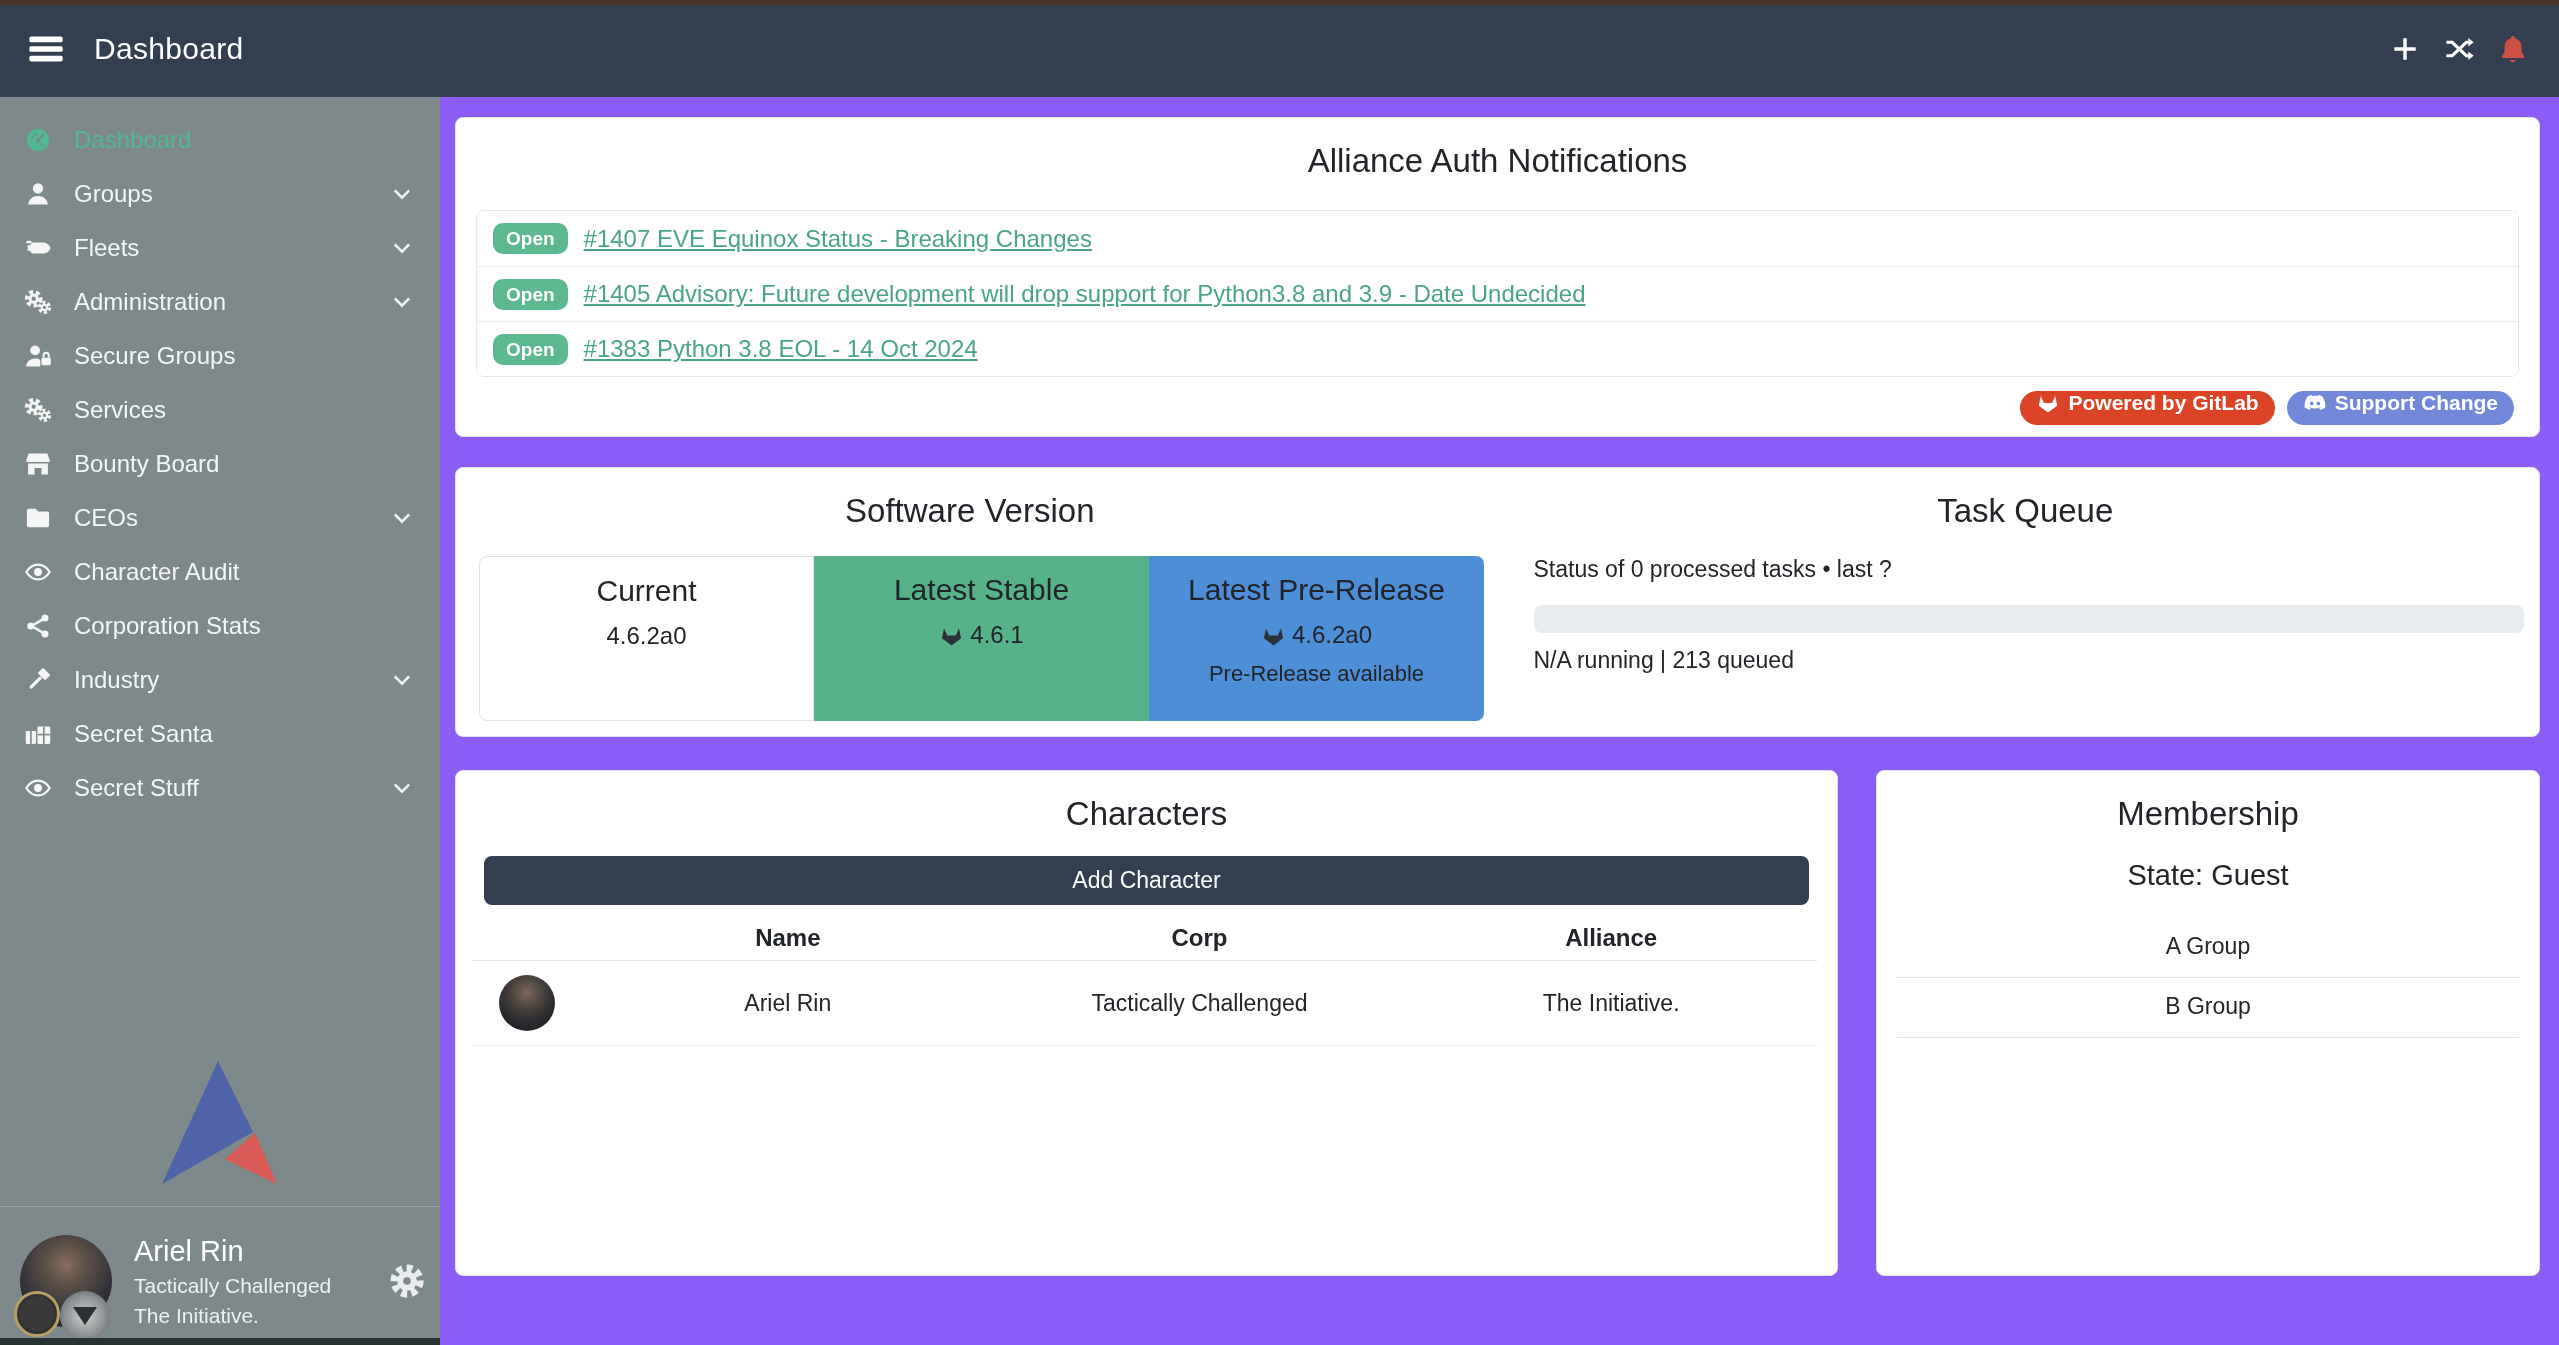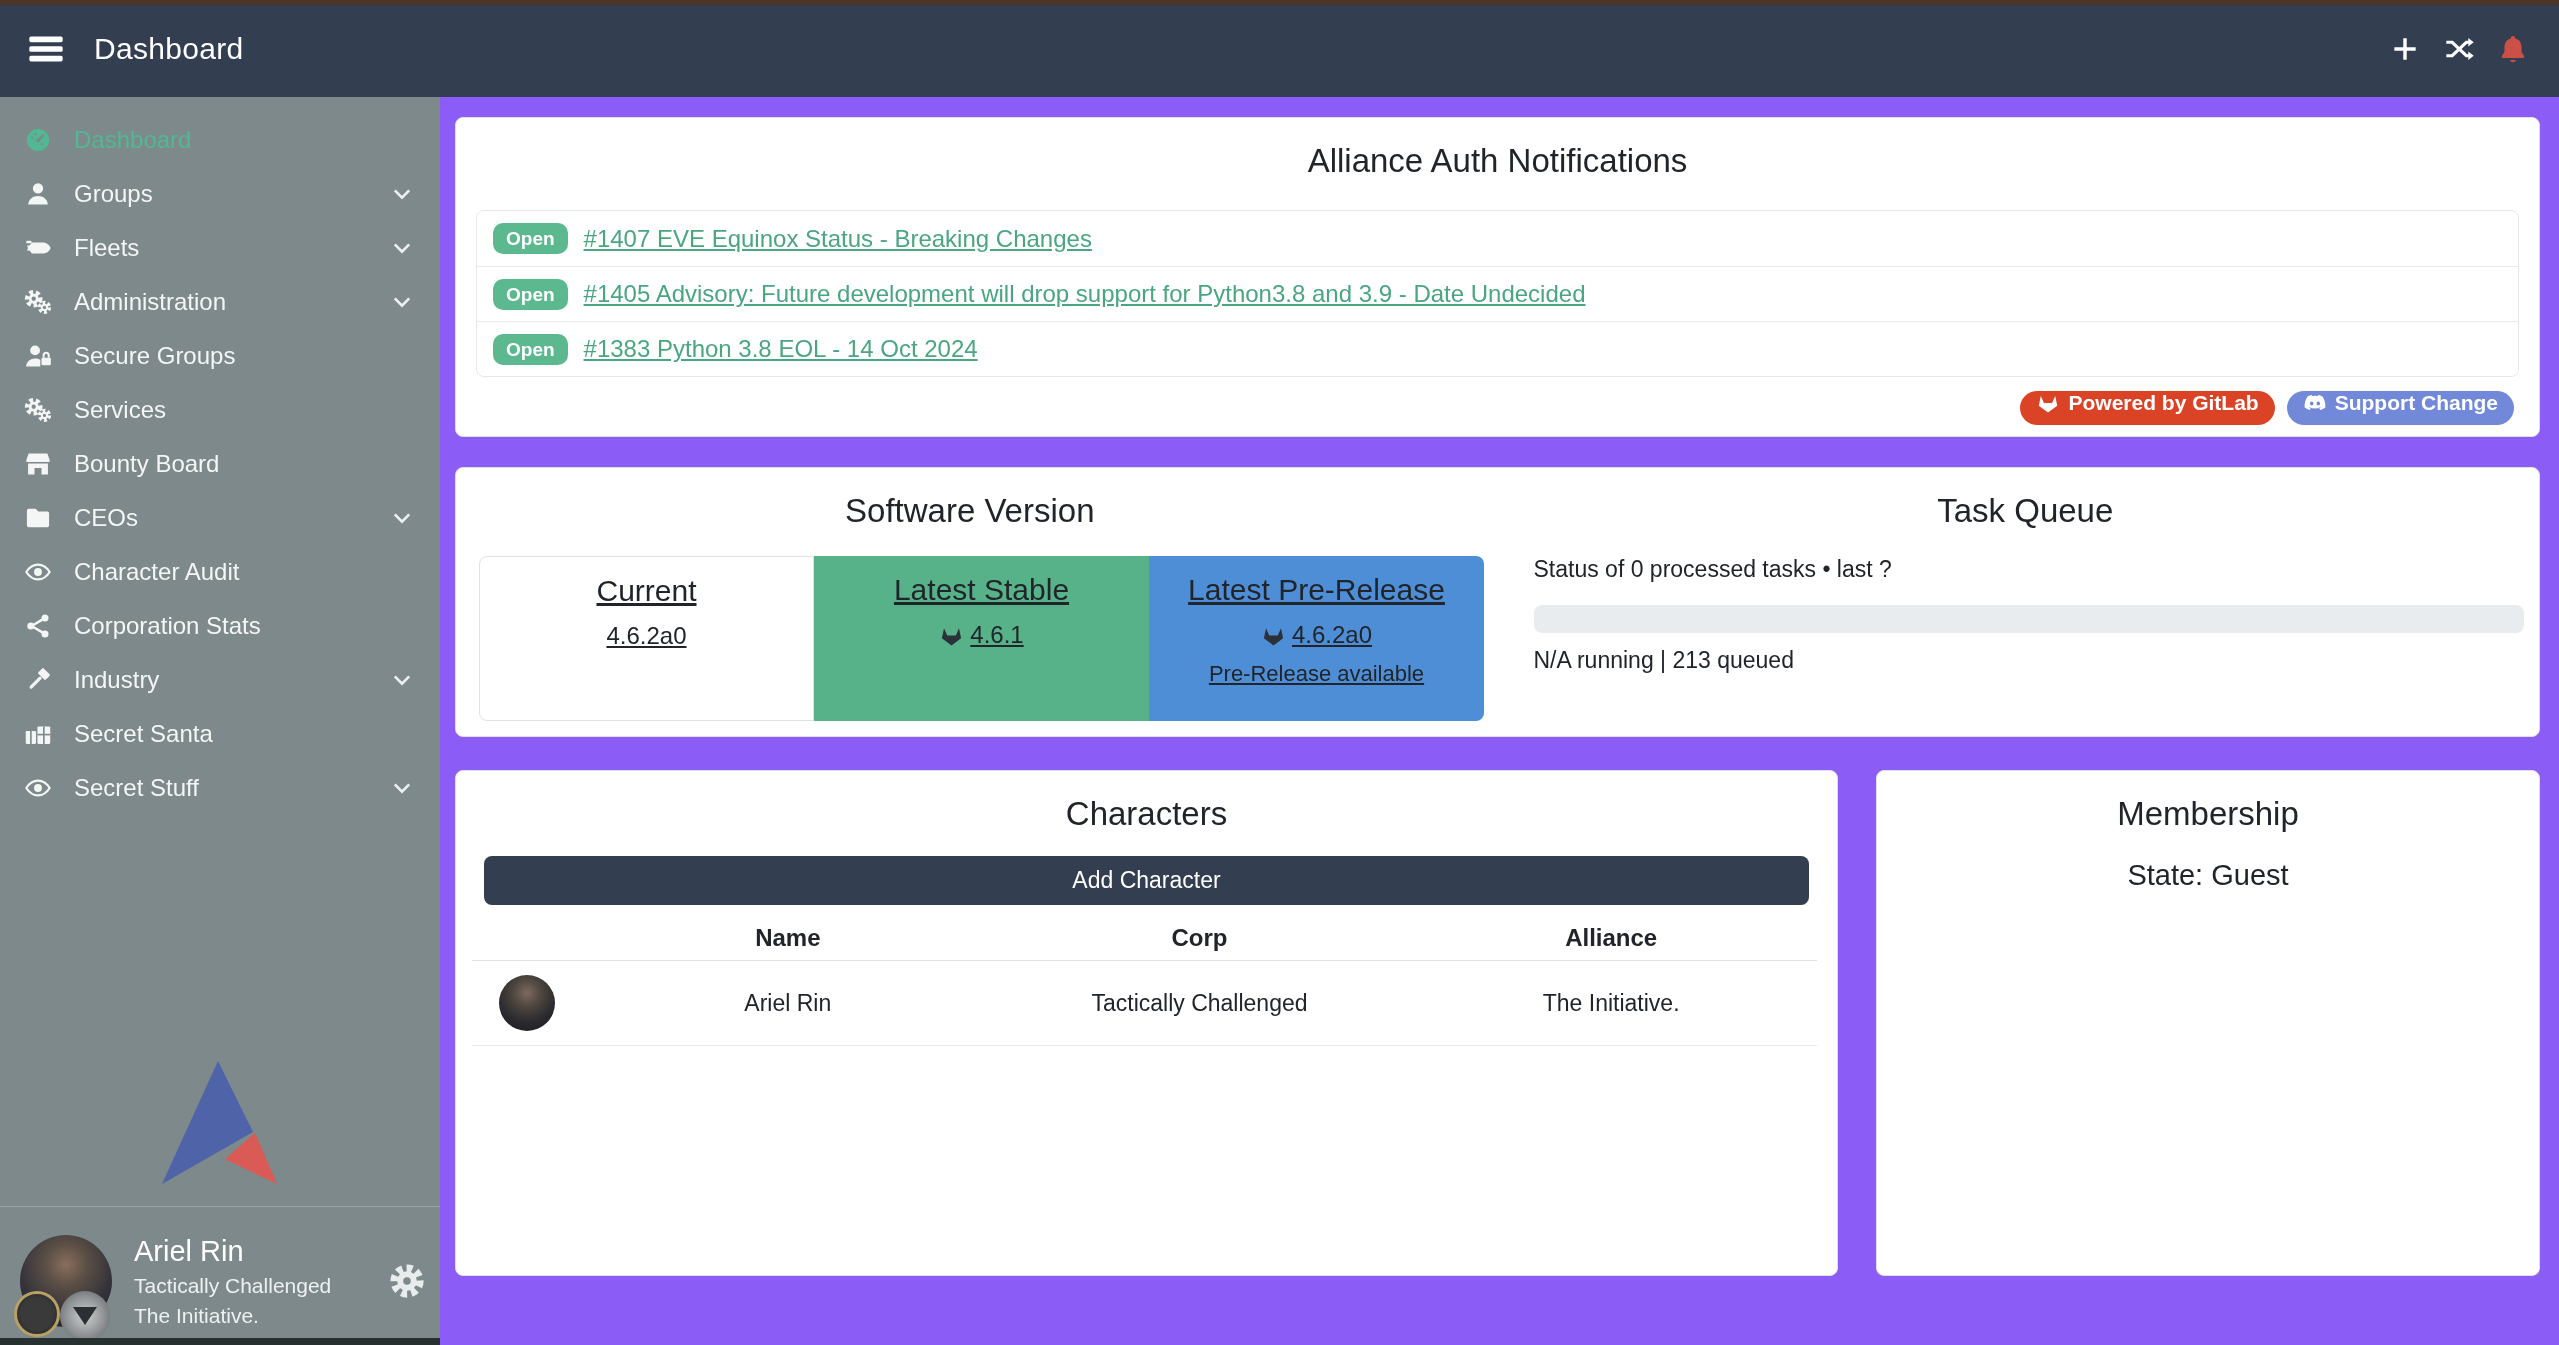--- a/index.html
+++ b/index.html
@@ -57,21 +57,21 @@
   .open-badge{background:var(--badge-green);color:#fff;font-size:19px;font-weight:bold;padding:6px 13px;border-radius:10px;line-height:1;}
   .notif-link{margin-left:16px;font-size:24px;color:var(--link);text-decoration:underline;cursor:pointer;}
   .notif-badges{position:absolute;right:25px;top:273px;display:flex;gap:12px;}
   .ext-badge{display:flex;align-items:flex-start;gap:8px;height:34px;padding:0 16px;border-radius:17px;color:#fff;font-size:21px;font-weight:bold;cursor:pointer;}
   .ext-badge.gitlab{background:var(--gitlab);}
   .ext-badge.discord{background:var(--discord);}
   .ext-badge svg{width:24px;height:24px;}
 
   .panel-sw{margin:30px 19px 0 15px;height:270px;display:flex;gap:28px;}
   .sw-half{width:50%;position:relative;}
-  .ver-row{position:absolute;left:23px;top:88px;width:1005px;height:165px;display:flex;border-radius:8px;text-decoration:underline;}
+  .ver-row{position:absolute;left:23px;top:88px;width:1005px;height:165px;display:flex;border-radius:8px;}
   .ver-box{width:335px;text-align:center;padding-top:17px;}
   .ver-box .vb-title{font-size:30px;}
   .ver-box .vb-ver{font-size:24px;margin-top:14px;display:flex;align-items:center;justify-content:center;gap:6px;}
   .ver-box .vb-note{font-size:22px;margin-top:12px;}
   .ver-current{background:#fff;border:1px solid var(--border);border-radius:8px 0 0 8px;}
   .ver-stable{background:var(--stable);}
   .ver-pre{background:var(--pre);border-radius:0 8px 8px 0;}
   .ver-box svg{width:25px;height:25px;}
   .tq-body{position:absolute;left:22px;right:15px;top:88px;}
   .tq-status{font-size:23px;}
@@ -446,17 +446,21 @@
             <div>Ariel Rin</div>
             <div>Tactically Challenged</div>
             <div>The Initiative.</div>
           </div>
         </div>
       </div>
 
       <div class="panel panel-member">
         <div class="panel-title">Membership</div>
         <div class="member-state">State: Guest</div>
+        <div class="member-list">
+          <div class="member-row">A Group</div>
+          <div class="member-row">B Group</div>
+        </div>
       </div>
     </div>
 
   </div>
 </div>
 
 </body></html>

